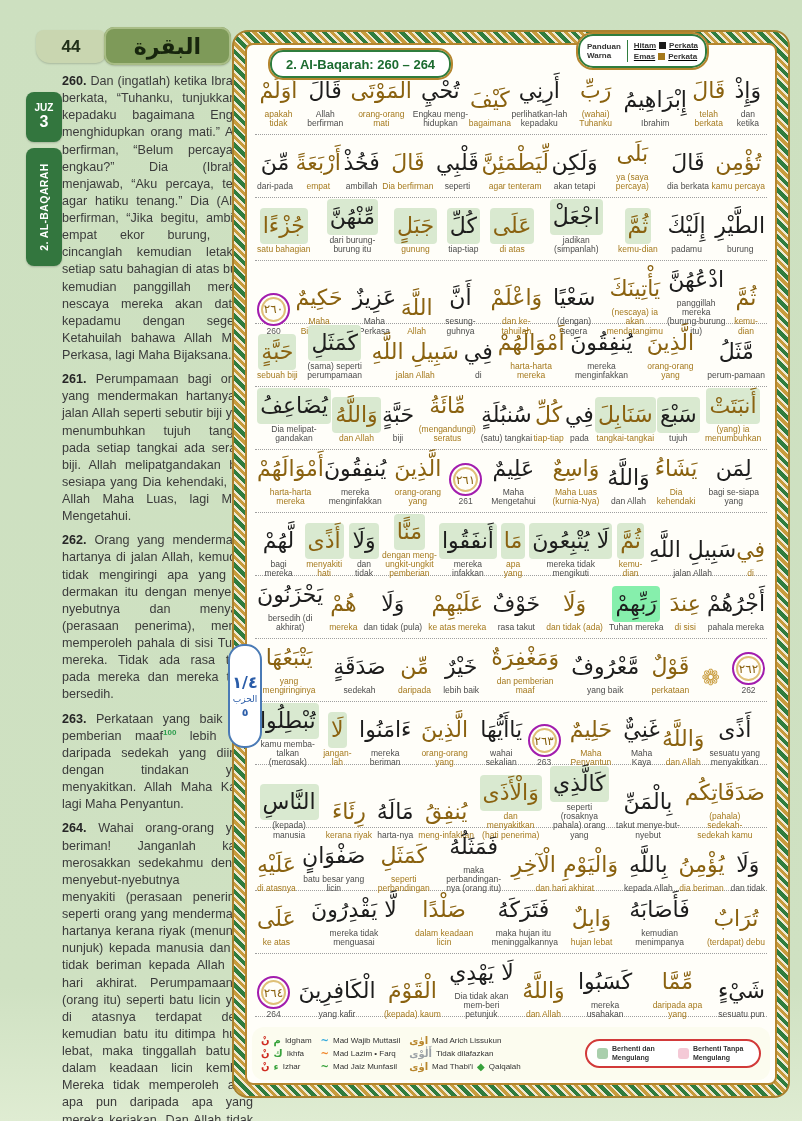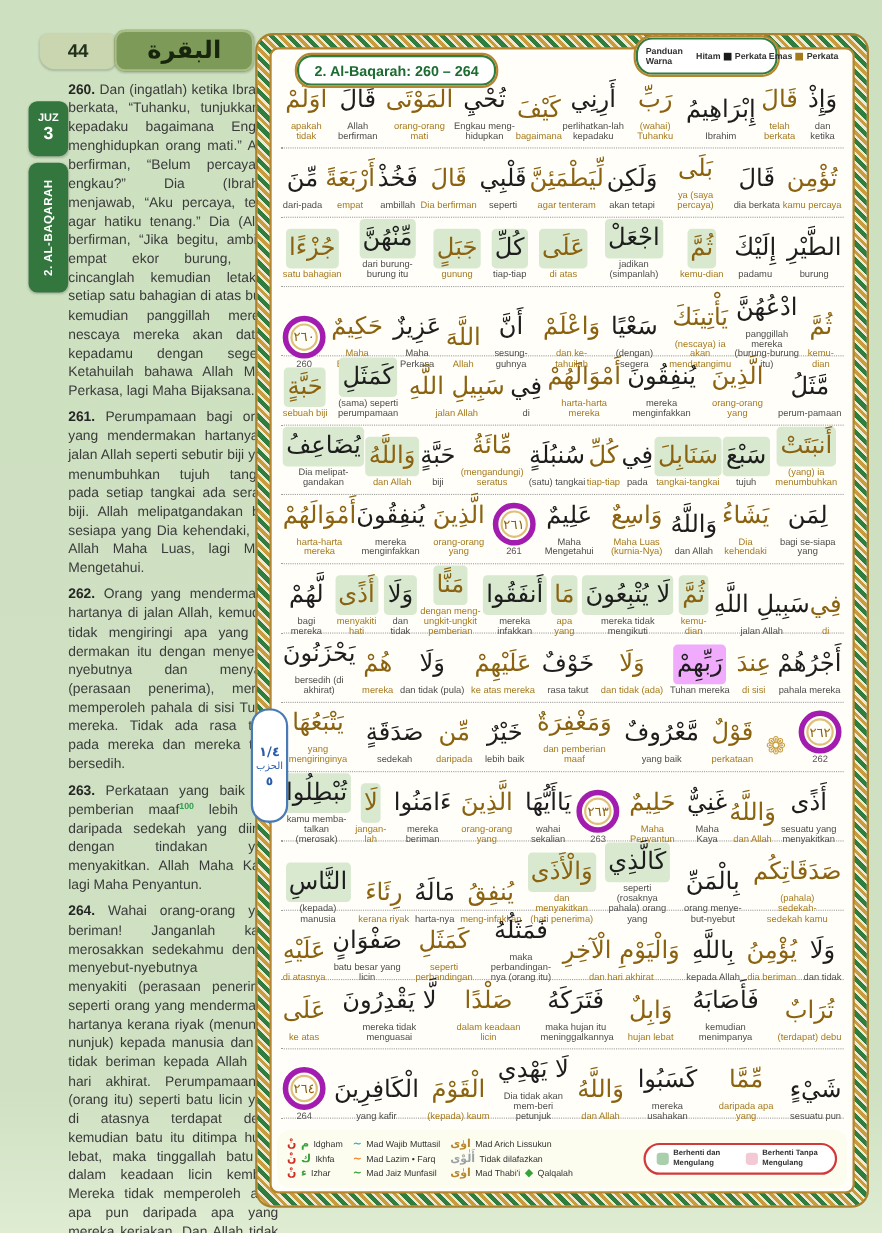--- a/index.html
+++ b/index.html
@@ -37,42 +37,42 @@
   .frame-inner{width:100%;height:100%;background:#fffef9;border:2px solid #b5862f;border-radius:8px;
     position:relative;padding:27px 8px 60px;box-sizing:border-box;}
   .header-pill{position:absolute;left:268px;top:36px;height:28px;padding:0 16px;background:#fff;
     border:2px solid #b5862f;border-radius:15px;box-shadow:inset 0 0 0 2px #2f7d3f;display:flex;
     align-items:center;font-weight:bold;font-size:13px;color:#1c6b30;z-index:6;margin-top:12px;}
   .panduan{position:absolute;left:576px;top:32px;width:133px;height:38px;background:#fff;
     border:2px solid #b5862f;border-radius:17px;box-shadow:inset 0 0 0 2px #2f7d3f;display:flex;
     align-items:center;padding:2px 9px;box-sizing:border-box;z-index:6;gap:6px;}
   .plabel{font-size:8px;font-weight:bold;color:#333;line-height:1.15;}
   .pdivider{width:1.5px;height:22px;background:#2f7d3f;}
-  .pitems{display:flex;flex-direction:row;gap:2px;}
+  .pitems{display:flex;flex-direction:column;gap:2px;text-decoration:underline;}
   .pitem{display:flex;align-items:center;gap:3px;font-size:8px;font-weight:bold;color:#333;}
   .psq{width:7px;height:7px;display:inline-block;}
   
   .hizb{position:absolute;left:-6px;top:612px;width:30px;height:100px;background:#fff;
     border:2.5px solid #4a7ab5;border-radius:16px;display:flex;flex-direction:column;align-items:center;
     justify-content:center;gap:2px;color:#2a5ca8;z-index:6;font-family:"DejaVu Sans",sans-serif;}
-  .hizb .f1{font-size:12px;font-weight:bold;}
+  .hizb .f1{font-size:16px;font-weight:bold;}
   .hizb .f2{font-size:9px;}
   .hizb .f3{font-size:11px;font-weight:bold;}
   
   #qlines{width:100%;}
   .qrow{height:63px;box-sizing:border-box;border-bottom:1.5px dotted #9f9f9f;padding:1px 2px 0;}
   .arline{direction:rtl;display:flex;justify-content:space-between;align-items:flex-end;}
   .wunit{display:flex;flex-direction:column;align-items:center;}
   .ar{font-family:"DejaVu Sans",sans-serif;font-size:22px;line-height:36px;white-space:nowrap;}
   .ms{direction:ltr;font-size:8.5px;line-height:1.08;text-align:center;max-width:64px;margin-top:1px;}
   .c-k .ar{color:#1d1d1d;}  .c-k .ms{color:#4c4c4c;}
   .c-g .ar{color:#8a6210;}  .c-g .ms{color:#a5791c;}
   .hl-green{background:#d9e9d0;border-radius:4px;padding:0 3px;}
-  .hl-pink{background:#f0abfc;border-radius:4px;padding:0 3px;}
-  .amarker{width:29px;height:29px;border-radius:50%;border:5px solid #a21caf;
+  .hl-pink{background:#86efac;border-radius:4px;padding:0 3px;}
+  .amarker{width:29px;height:29px;border-radius:50%;border:2px solid #a21caf;
     box-shadow:inset 0 0 0 2px #fff,inset 0 0 0 4px #dfc078;color:#8a6210;font-size:12px;
     display:flex;align-items:center;justify-content:center;font-family:"DejaVu Sans",sans-serif;}
   .mlabel{color:#555;}
   .ornament{color:#c89b3c;font-size:22px;line-height:34px;}
   
   .legendbar{position:absolute;left:5px;right:5px;bottom:3px;height:53px;background:#fcfcef;
     border-radius:12px;display:flex;align-items:center;gap:9px;padding:3px 9px;box-sizing:border-box;}
   .lcol{display:flex;flex-direction:column;justify-content:center;gap:3px;}
   .lrow{display:flex;align-items:center;gap:4px;font-size:8px;color:#333;line-height:1;}
   .lmark{font-family:"DejaVu Sans",sans-serif;font-size:10px;font-weight:bold;text-align:center;}
@@ -577,21 +577,21 @@
             </div>
           </div>
           <div class="qrow">
             <div class="arline">
               <div class="wunit c-g">
                 <div class="ar">صَدَقَاتِكُم</div>
                 <div class="ms">(pahala) sedekah-sedekah kamu</div>
               </div>
               <div class="wunit c-k">
                 <div class="ar">بِالْمَنِّ</div>
-                <div class="ms">orang menye-but-nyebut</div>
+                <div class="ms">takut menye-but-nyebut</div>
               </div>
               <div class="wunit c-k">
                 <div class="ar hl-green">كَالَّذِي</div>
                 <div class="ms">seperti (rosaknya pahala) orang yang</div>
               </div>
               <div class="wunit c-g">
                 <div class="ar hl-green">وَالْأَذَى</div>
                 <div class="ms">dan menyakitkan (hati penerima)</div>
               </div>
               <div class="wunit c-g">

